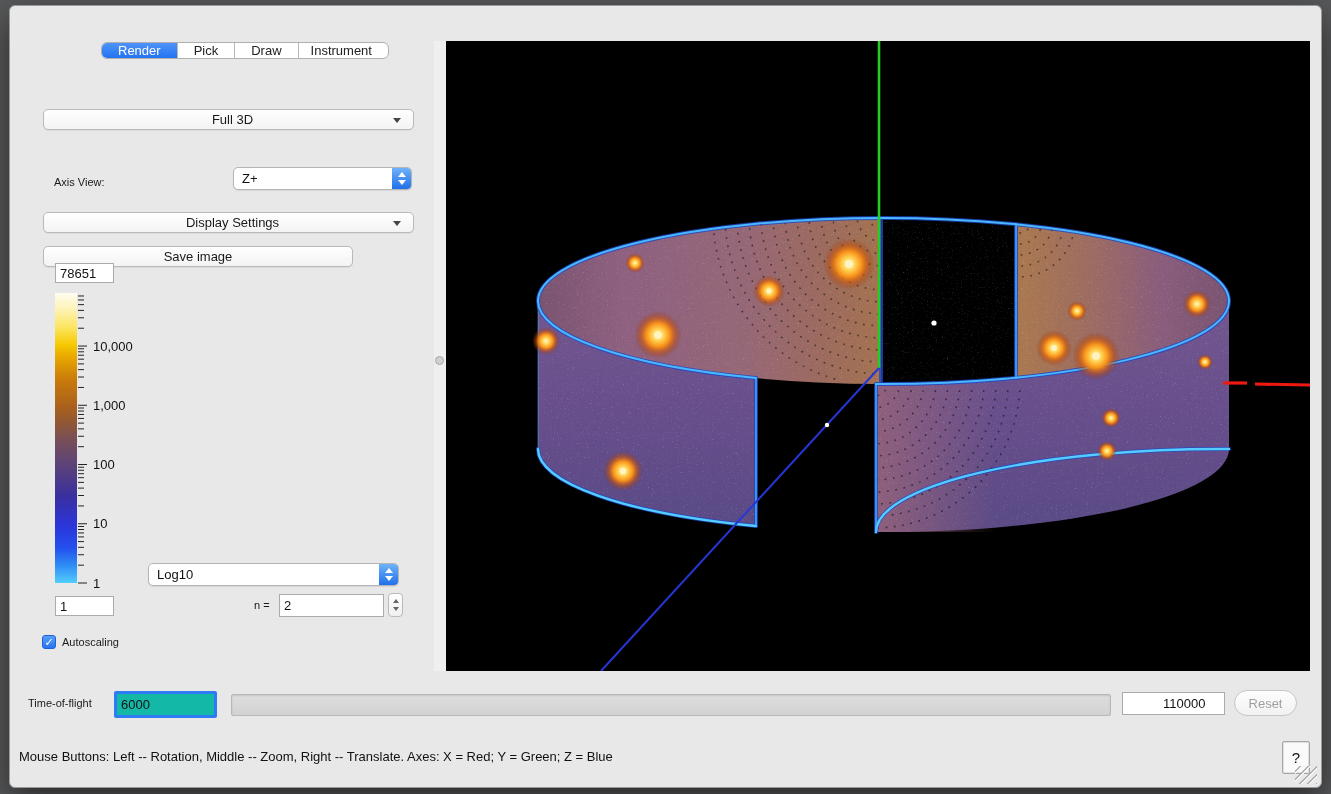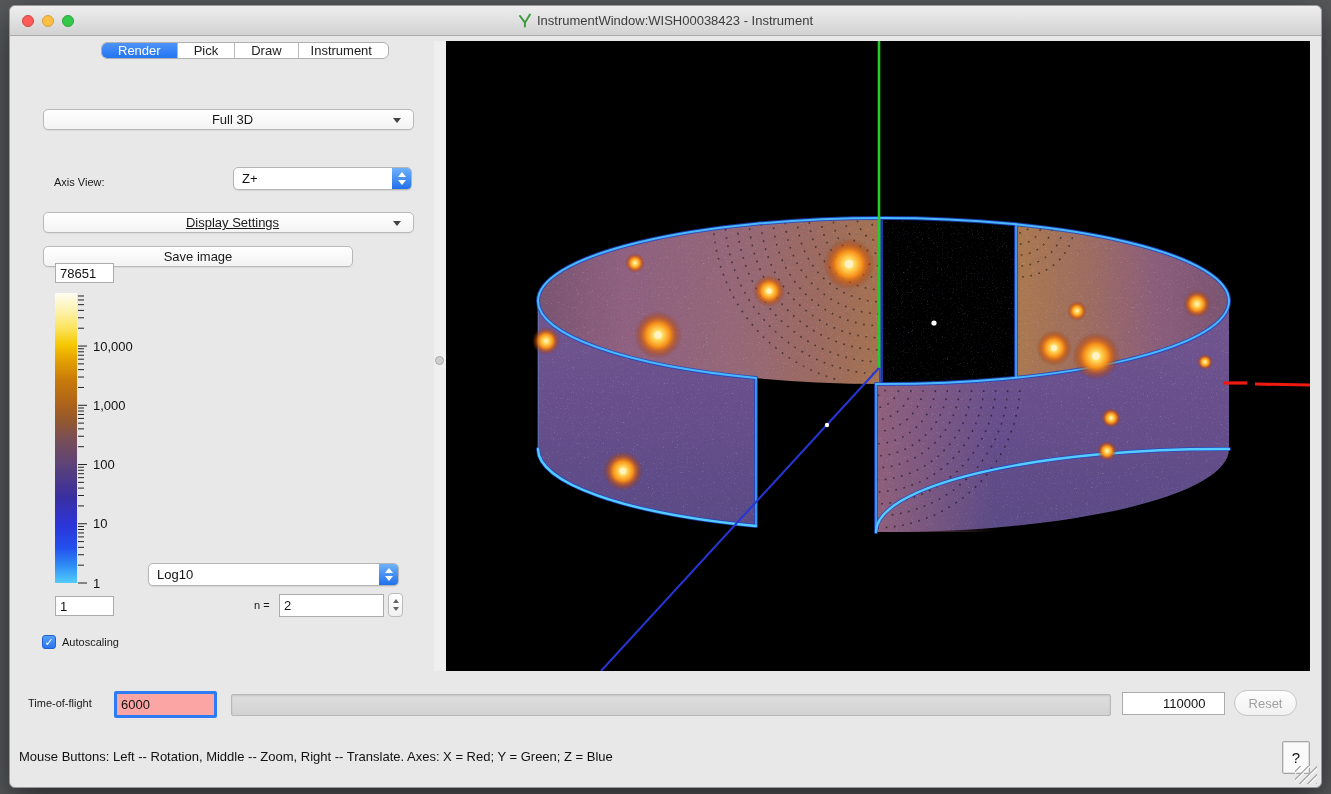--- a/index.html
+++ b/index.html
@@ -38,46 +38,33 @@
   .spinner:before { content:""; position:absolute; left:3.5px; top:5px; border-left:3.5px solid transparent; border-right:3.5px solid transparent; border-bottom:4.5px solid #666; }
   .spinner:after { content:""; position:absolute; left:3.5px; bottom:5px; border-left:3.5px solid transparent; border-right:3.5px solid transparent; border-top:4.5px solid #666; }
 
   .checkbox { position:absolute; width:14px; height:14px; border-radius:3px; background:linear-gradient(#57a0f8,#2a74ef); border:1px solid #1e62d8; color:#fff; font-size:11px; line-height:13px; text-align:center; }
 
   .splitter { position:absolute; left:424px; top:5px; width:12px; height:630px; background:#efefef; }
   .splitter .dot { position:absolute; left:1px; top:315px; width:9px; height:9px; border-radius:50%; background:#cfcfcf; border:1px solid #a8a8a8; }
 
   .viewport { position:absolute; left:436px; top:5px; width:864px; height:630px; background:#000; }
 
-  .tof-input { position:absolute; background:#fca5a5; border:3px solid #2e7bf6; font-size:13px; color:#111; padding:1px 4px; border-radius:2px; }
+  .tof-input { position:absolute; background:#14b8a6; border:3px solid #2e7bf6; font-size:13px; color:#111; padding:1px 4px; border-radius:2px; }
   .slider-track { position:absolute; height:22px; background:linear-gradient(#dedede,#d2d2d2); border:1px solid #b8b8b8; border-radius:2px; box-shadow:inset 0 1px 2px rgba(0,0,0,.12); }
   .reset-btn { position:absolute; width:63px; height:26px; background:linear-gradient(#fdfdfd,#f1f1f1); border:1px solid #c6c6c6; border-radius:13px; font-size:13px; color:#9f9f9f; display:flex; align-items:center; justify-content:center; }
   .help-btn { position:absolute; left:1272px; top:705px; width:28px; height:33px; background:#fafafa; border:1px solid #a6a6a6; box-shadow:inset 0 0 0 1px #e0e0e0; border-radius:2px; font-size:15px; color:#111; display:flex; align-items:center; justify-content:center; }
   .grip { position:absolute; right:4px; bottom:3px; width:22px; height:18px; background:repeating-linear-gradient(135deg, transparent 0 3px, #a9a9a9 3px 4.5px, #f5f5f5 4.5px 6px); opacity:.9; }
   .statusbar { position:absolute; left:9px; top:713px; font-size:13px; color:#111; }
   #colorbar-svg { position:absolute; left:45px; top:252px; }
 </style>
 </head>
 <body>
 
 <div class="window">
 
-  <div class="titlebar">
-    <div class="traffic">
-      <div class="light red"></div>
-      <div class="light yellow"></div>
-      <div class="light green"></div>
-    </div>
-    <div class="title-text">
-      <svg width="14" height="15" viewBox="0 0 14 15">
-        <path d="M2,3 L6.6,9.2 M12,1.5 L7.2,9.2 M6.9,9 L6.9,13.5" stroke="#3f9c3f" stroke-width="2" fill="none" stroke-linecap="round"></path>
-      </svg>
-      <span>InstrumentWindow:WISH00038423 - Instrument</span>
-    </div>
-  </div>
 
   <div class="content">
 
     <div class="tabs" id="tabs">
         <div class="tab active">Render</div>
         <div class="tab">Pick</div>
         <div class="tab">Draw</div>
         <div class="tab">Instrument</div>
       </div>
 
@@ -85,21 +72,21 @@
       <span>Full 3D</span>
       <span class="caret"></span>
     </div>
 
     <div class="label" style="left:44px; top:140px;">Axis View:</div>
     <div class="popup" style="left:223px; top:131px; width:179px; height:23px;">
       <span class="txt">Z+</span>
       <span class="cap"></span>
     </div>
 
-    <div class="drop-btn" style="left:33px; top:176px; width:371px;text-decoration:underline;">
+    <div class="drop-btn" style="left:33px; top:176px; width:371px;">
       <span>Display Settings</span>
       <span class="caret"></span>
     </div>
 
     <div class="push-btn" style="left:33px; top:210px; width:310px;">
       <span>Save image</span>
     </div>
 
     <input class="text-input" style="left: 45px; top: 227px; width: 59px; height: 20px;" value="78651">
 

